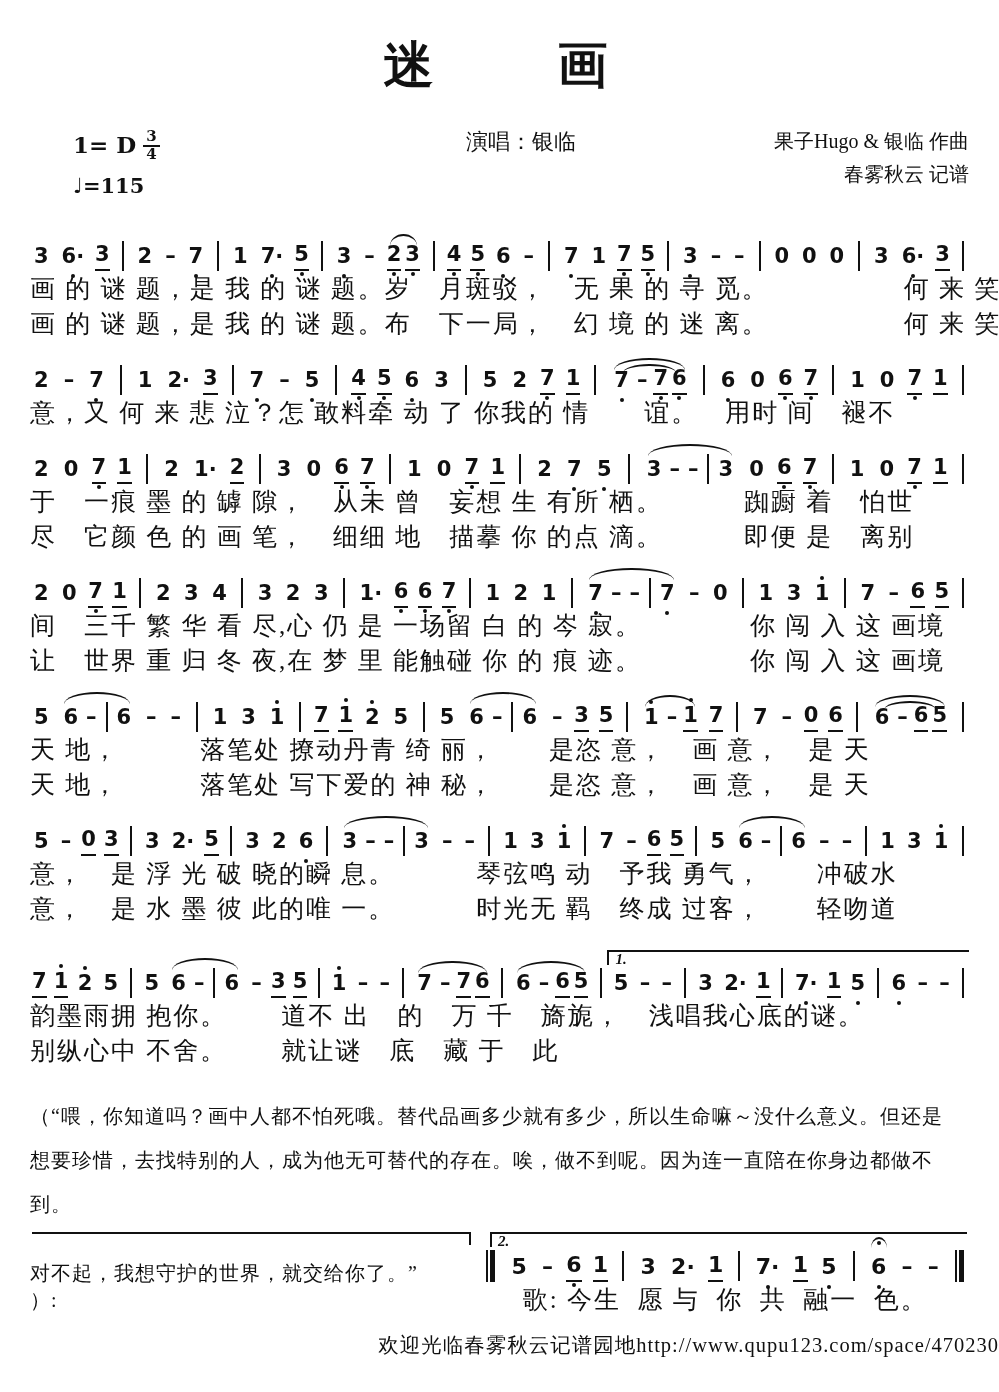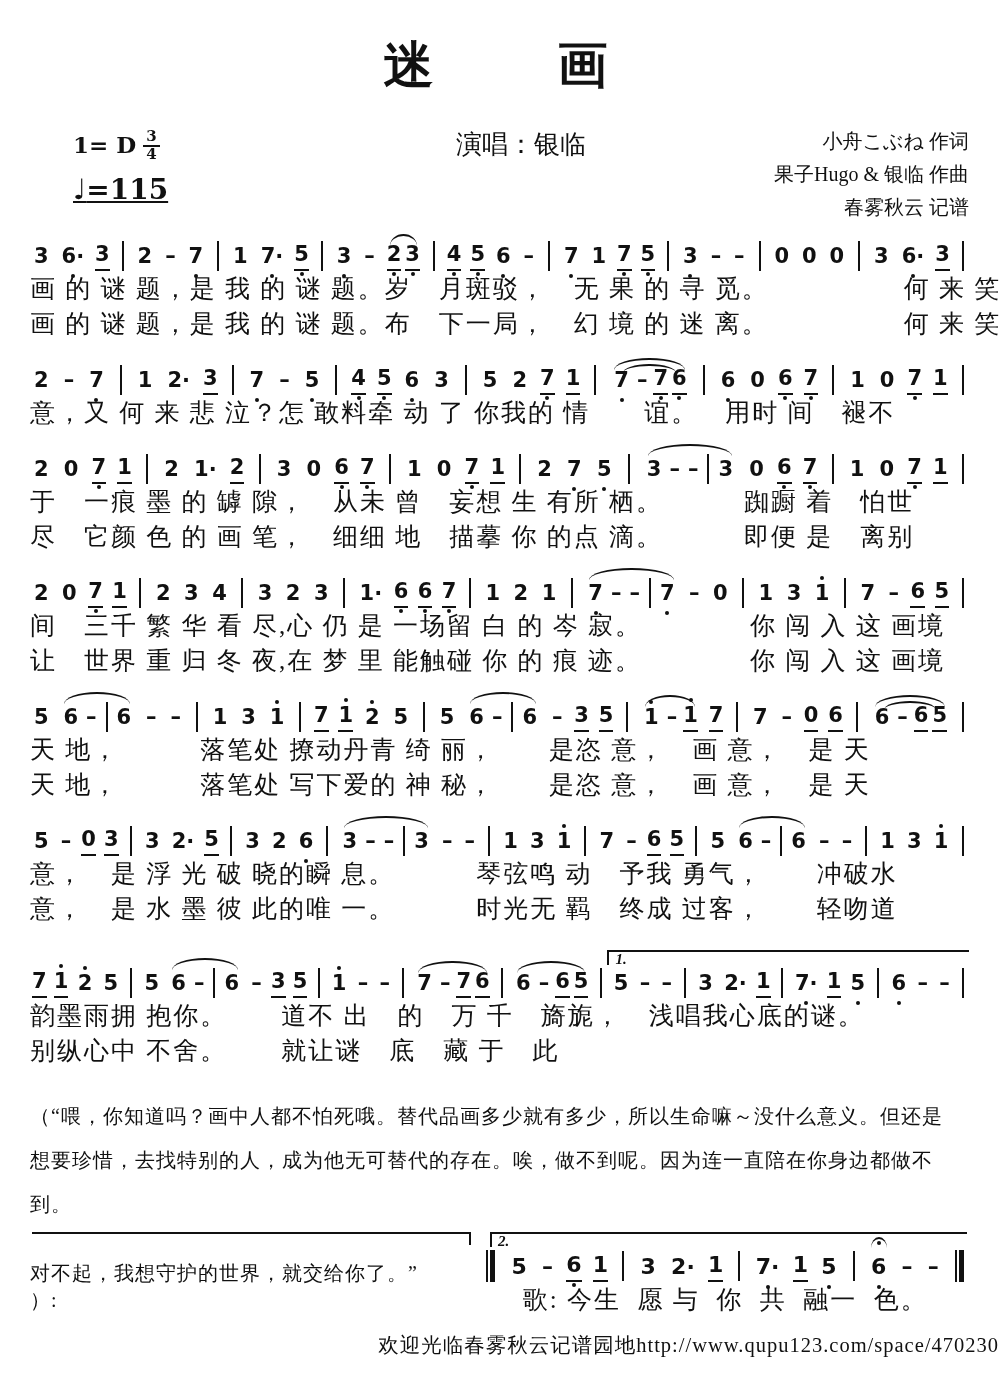--- a/index.html
+++ b/index.html
@@ -10,23 +10,23 @@
   .title{text-align:center;font-size:50px;font-weight:bold;letter-spacing:8px;
          margin:10px 0 26px 0;white-space:pre;}
   .meta{position:relative;height:92px;margin-left:43px;}
   .meta-left{position:absolute;left:0;top:4px;font-weight:bold;font-size:23px;
              font-family:"DejaVu Serif",serif;}
   .keyline{white-space:nowrap;}
   .frac{display:inline-block;vertical-align:-6px;text-align:center;font-size:15px;
         line-height:1.05;margin-left:7px;font-weight:bold;}
   .frac .top{display:block;border-bottom:2px solid #111;padding:0 3px;}
   .frac .bot{display:block;}
-  .tempoline{margin-top:10px;font-size:28px;white-space:nowrap;text-decoration:underline;}
+  .tempoline{margin-top:10px;font-size:21px;white-space:nowrap;}
   .tempo-note{font-family:"DejaVu Sans",sans-serif;}
-  .meta-center{position:absolute;left:0;right:0;top:2px;text-align:center;font-size:26px;}
+  .meta-center{position:absolute;left:0;right:0;top:2px;text-align:center;font-size:22px;}
   .meta-right{position:absolute;right:0;top:0;text-align:right;font-size:20px;line-height:1.65;}
   
   .system{position:relative;margin-top:24px;}
   .system.pad-top{padding-top:18px;}
   .notation{display:flex;justify-content:space-between;align-items:flex-end;
             font-family:"DejaVu Sans",sans-serif;font-weight:bold;font-size:21px;
             line-height:1;white-space:nowrap;}
   .note{display:inline-block;position:relative;margin:0 4px;padding-bottom:4px;}
   .note.ul{border-bottom:2px solid #111;margin:0 2px;}
   .note.dotb::after{content:"";position:absolute;left:50%;transform:translateX(-50%);
@@ -78,21 +78,20 @@
     <div class="meta-left">
       <div class="keyline">
         <span>1= D</span><span class="frac"><span class="top">3</span><span class="bot">4</span></span>
       </div>
       <div class="tempoline">
         <span class="tempo-note">♩</span><span>=115</span>
       </div>
     </div>
     <div class="meta-center">演唱：银临</div>
     <div class="meta-right">
-      <div>小舟こぶね  作词</div>
       <div>果子Hugo &amp; 银临  作曲</div>
       <div>春雾秋云  记谱</div>
     </div>
   </div>
 
   <div id="systems">
       <div class="system">
         <div class="notation">
           <span class="note">3</span>
           <span class="note dotb">6·</span>

